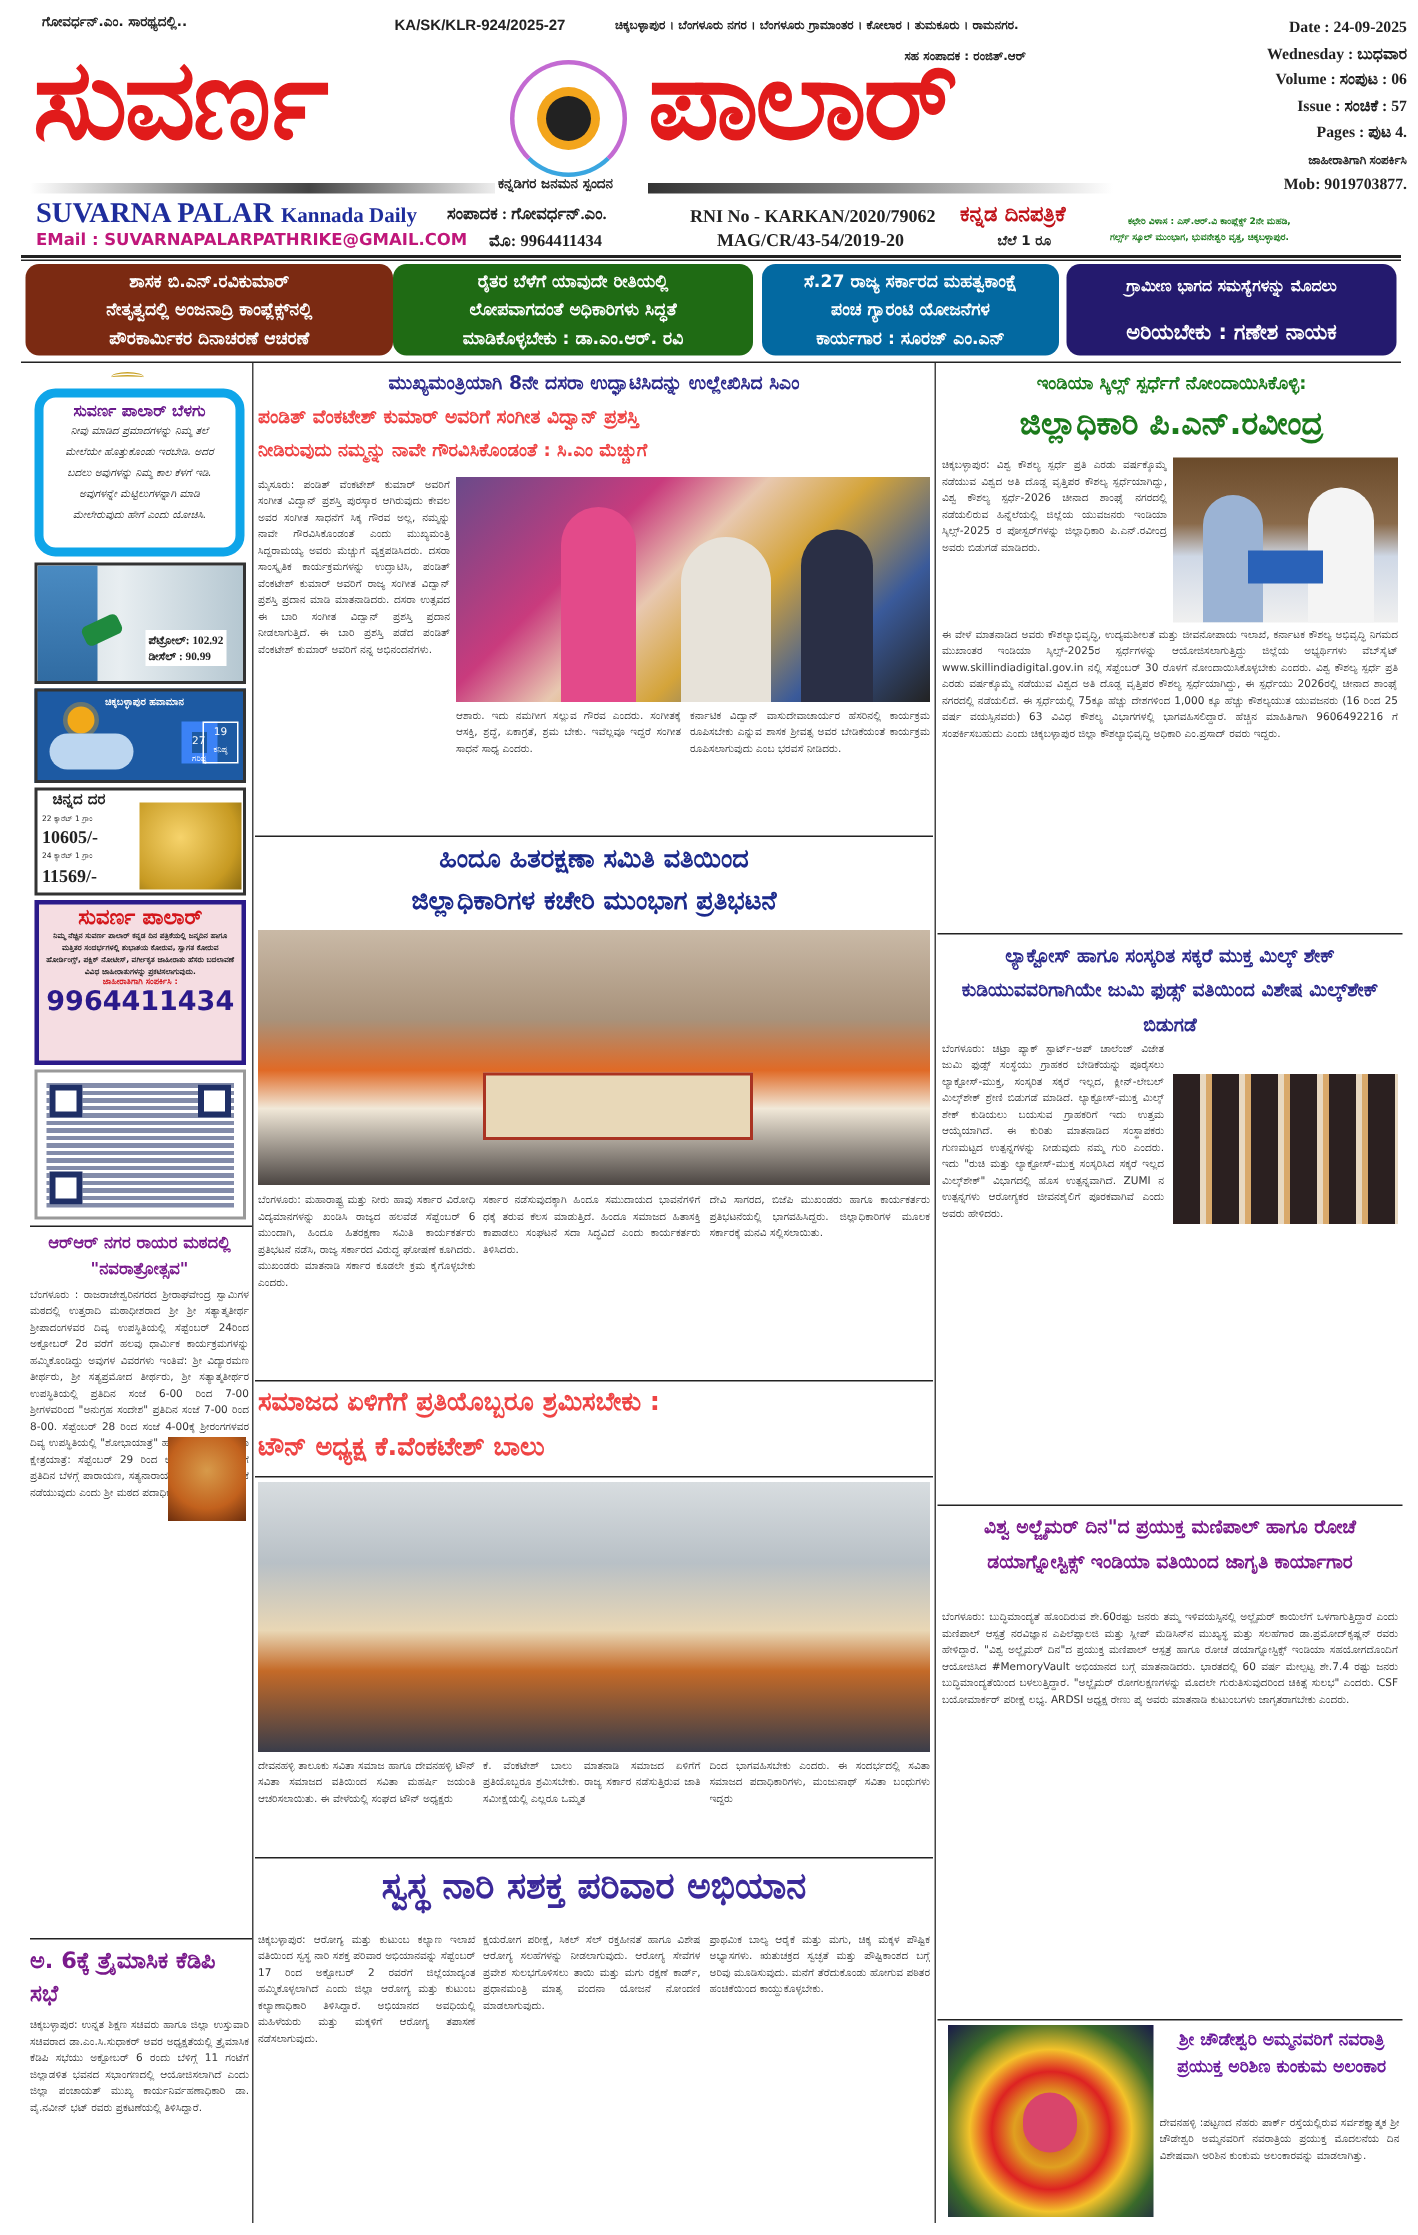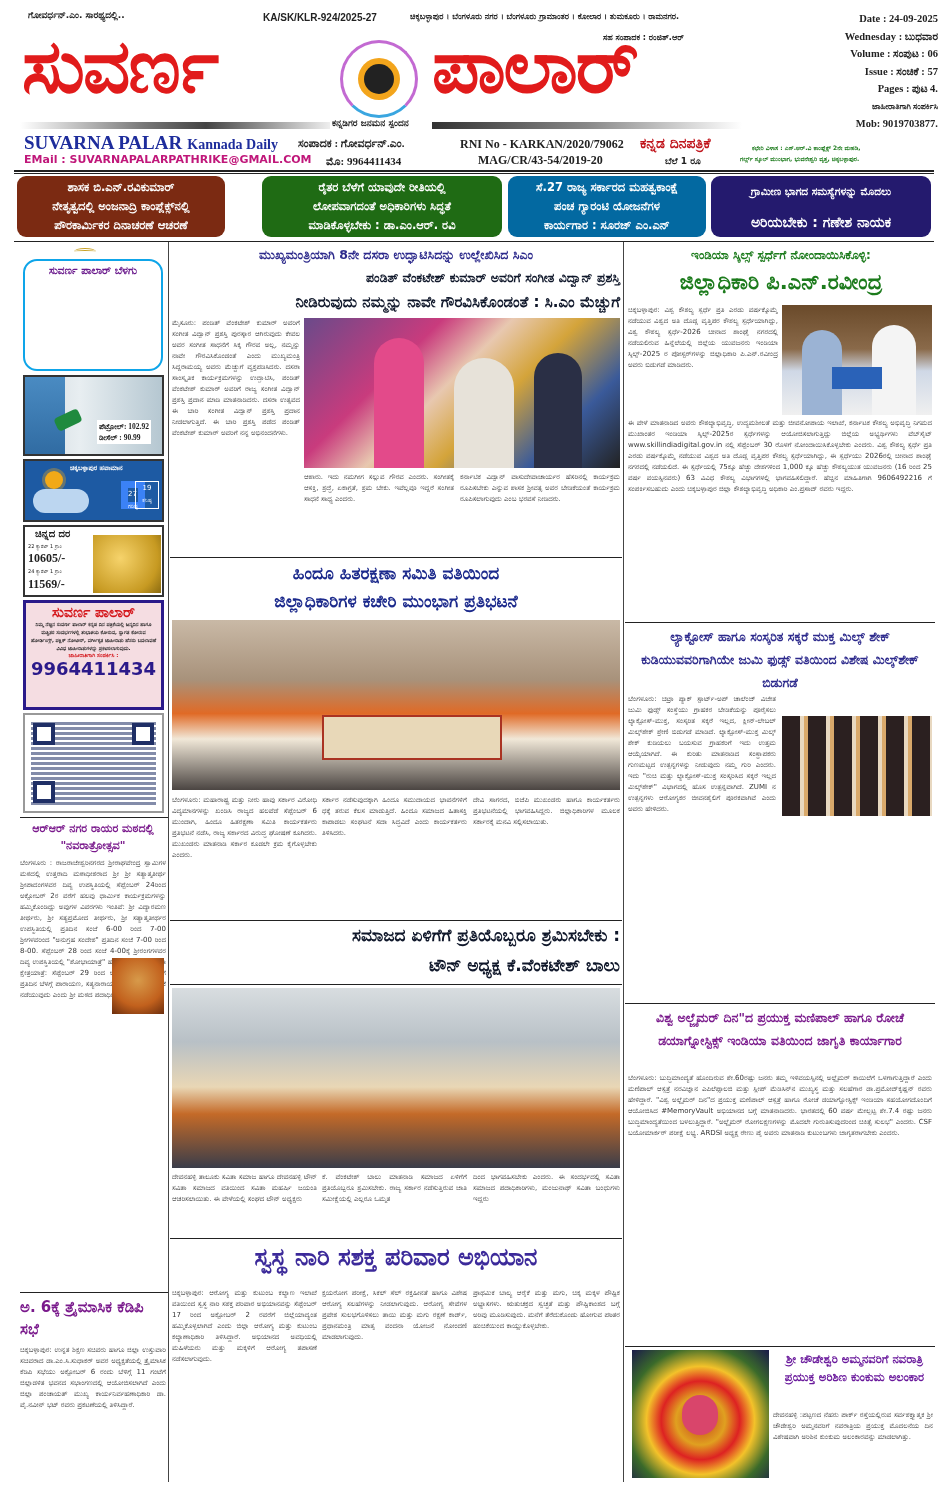--- a/index.html
+++ b/index.html
@@ -17,21 +17,21 @@
   .email{color:#c0177a;font-size:11px;font-weight:bold}
   .info-serif{font-family:"Liberation Serif",serif;font-weight:bold;font-size:11px;color:#222}
   .right-meta div{font-family:"Liberation Serif",serif;font-weight:bold;font-size:10.5px;text-align:right;line-height:17.5px}
   
   .banner{position:absolute;top:176px;height:61px;border-radius:9px;color:#fff;font-weight:bold;font-size:11.5px;display:flex;flex-direction:column;justify-content:center;align-items:center;text-align:center;line-height:19px}
   .rule{position:absolute;background:#222}
   
   .col-line{position:absolute;width:1px;background:#444}
   .body-text{font-size:7px;line-height:11px;color:#333;text-align:justify}
   .head-blue{color:#1c2a8c;font-weight:900;text-align:center}
-  .head-red{color:#0f172a;font-weight:900;text-align:right}
+  .head-red{color:#ef4444;font-weight:900;text-align:left}
   .head-green{color:#1c7b1c;font-weight:900;text-align:center}
   .head-purple{color:#7a1a8c;font-weight:900;text-align:center}
   .photo{position:absolute;overflow:hidden}
 </style>
 </head>
 <body>
 
 <div class="abs top-small" style="left:28px;top:10px">ಗೋವರ್ಧನ್.ಎಂ. ಸಾರಥ್ಯದಲ್ಲಿ..</div>
 <div class="abs" style="left:263px;top:12px;font-size:10px;font-weight:bold;font-family:'Liberation Sans',sans-serif">KA/SK/KLR-924/2025-27</div>
 <div class="abs top-small" style="left:410px;top:12px;font-size:8px">ಚಿಕ್ಕಬಳ್ಳಾಪುರ । ಬೆಂಗಳೂರು ನಗರ । ಬೆಂಗಳೂರು ಗ್ರಾಮಾಂತರ । ಕೋಲಾರ । ತುಮಕೂರು । ರಾಮನಗರ.</div>
@@ -67,21 +67,21 @@
   <div>Volume : ಸಂಪುಟ : 06</div>
   <div>Issue : ಸಂಚಿಕೆ : 57</div>
   <div>Pages : ಪುಟ 4.</div>
   <div style="font-size:8px">ಜಾಹೀರಾತಿಗಾಗಿ ಸಂಪರ್ಕಿಸಿ</div>
   <div>Mob: 9019703877.</div>
 </div>
 
 <div class="rule" style="left:14px;top:170px;width:920px;height:2px"></div>
 <div class="rule" style="left:14px;top:173px;width:920px;height:1px"></div>
 
-<div class="banner" style="left:17px;width:208px;background:#7b2a12">
+<div class="banner" style="left:17px;width:245px;background:#7b2a12">
   <div>ಶಾಸಕ ಬಿ.ಎನ್.ರವಿಕುಮಾರ್</div>
   <div>ನೇತೃತ್ವದಲ್ಲಿ ಅಂಜನಾದ್ರಿ ಕಾಂಪ್ಲೆಕ್ಸ್‌ನಲ್ಲಿ</div>
   <div>ಪೌರಕಾರ್ಮಿಕರ ದಿನಾಚರಣೆ ಆಚರಣೆ</div>
 </div>
 <div class="banner" style="left:262px;width:240px;background:#1f6b14">
   <div>ರೈತರ ಬೆಳೆಗೆ ಯಾವುದೇ ರೀತಿಯಲ್ಲಿ</div>
   <div>ಲೋಪವಾಗದಂತೆ ಅಧಿಕಾರಿಗಳು ಸಿದ್ಧತೆ</div>
   <div>ಮಾಡಿಕೊಳ್ಳಬೇಕು : ಡಾ.ಎಂ.ಆರ್. ರವಿ</div>
 </div>
 <div class="banner" style="left:508px;width:198px;background:#0369a1">
@@ -93,22 +93,23 @@
   <div style="font-size:10.5px">ಗ್ರಾಮೀಣ ಭಾಗದ ಸಮಸ್ಯೆಗಳನ್ನು ಮೊದಲು</div>
   <div style="font-size:14px;margin-top:12px">ಅರಿಯಬೇಕು : ಗಣೇಶ ನಾಯಕ</div>
 </div>
 
 <div class="rule" style="left:14px;top:241px;width:920px;height:1px"></div>
 
 <div class="col-line" style="left:168px;top:242px;height:1240px"></div>
 <div class="col-line" style="left:623px;top:242px;height:1240px"></div>
 
 <div class="abs" style="left:74px;top:248px;width:22px;height:7px;border-top:3px double #c9a227;border-radius:50% 50% 0 0"></div>
-<div class="abs" style="left:23px;top:259px;width:140px;height:112px;border:2px solid #0ea5e9;border-radius:14px;padding:3px 6px;text-align:center">
+<div class="abs" style="left:23px;top:259px;width:140px;height:112px;border:6px solid #0ea5e9;border-radius:14px;padding:3px 6px;text-align:center">
   <div style="color:#6a1a8c;font-weight:900;font-size:10.5px">ಸುವರ್ಣ ಪಾಲಾರ್ ಬೆಳಗು</div>
+  <div style="font-size:7px;line-height:14px;font-style:italic">ನೀವು ಮಾಡಿದ ಪ್ರಮಾದಗಳನ್ನು ನಿಮ್ಮ ತಲೆ ಮೇಲೆಯೇ ಹೊತ್ತುಕೊಂಡು ಇರಬೇಡಿ. ಅದರ ಬದಲು ಅವುಗಳನ್ನು ನಿಮ್ಮ ಕಾಲ ಕೆಳಗೆ ಇಡಿ. ಅವುಗಳನ್ನೇ ಮೆಟ್ಟಿಲುಗಳನ್ನಾಗಿ ಮಾಡಿ ಮೇಲೇರುವುದು ಹೇಗೆ ಎಂದು ಯೋಚಿಸಿ.</div>
 </div>
 
 <div class="photo" style="left:23px;top:375px;width:141px;height:81px;border:2px solid #333;background:linear-gradient(90deg,#cfd8de 0%,#e8eef1 40%,#b5c7d1 100%)">
   <div class="abs" style="left:0;top:0;width:40px;height:81px;background:linear-gradient(180deg,#4a8bc2,#2f6aa1)"></div>
   <div class="abs" style="left:30px;top:36px;width:26px;height:14px;background:#1f8a3e;border-radius:4px;transform:rotate(-25deg)"></div>
   <div class="abs" style="left:72px;top:43px;background:#fff;padding:1px 2px;font-size:7.5px;font-family:'Liberation Serif',serif;font-weight:bold;line-height:11px">
     <div><span>ಪೆಟ್ರೋಲ್:</span> <span>102.92</span></div>
     <div><span>ಡೀಸೆಲ್ :</span> <span>90.99</span></div>
   </div>
 </div>
@@ -154,21 +155,21 @@
 <div class="abs head-purple" style="left:20px;top:820px;width:146px;font-size:11px;line-height:17px">ಆರ್‌ಆರ್ ನಗರ ರಾಯರ ಮಠದಲ್ಲಿ "ನವರಾತ್ರೋತ್ಸವ"</div>
 <div class="abs body-text" style="left:20px;top:858px;width:146px;height:400px;overflow:hidden">ಬೆಂಗಳೂರು : ರಾಜರಾಜೇಶ್ವರಿನಗರದ ಶ್ರೀರಾಘವೇಂದ್ರ ಸ್ವಾಮಿಗಳ ಮಠದಲ್ಲಿ ಉತ್ತರಾದಿ ಮಠಾಧೀಶರಾದ ಶ್ರೀ ಶ್ರೀ ಸತ್ಯಾತ್ಮತೀರ್ಥ ಶ್ರೀಪಾದಂಗಳವರ ದಿವ್ಯ ಉಪಸ್ಥಿತಿಯಲ್ಲಿ ಸೆಪ್ಟೆಂಬರ್ 24ರಿಂದ ಅಕ್ಟೋಬರ್ 2ರ ವರೆಗೆ ಹಲವು ಧಾರ್ಮಿಕ ಕಾರ್ಯಕ್ರಮಗಳನ್ನು ಹಮ್ಮಿಕೊಂಡಿದ್ದು ಅವುಗಳ ವಿವರಗಳು ಇಂತಿವೆ: ಶ್ರೀ ವಿದ್ಯಾರಮಣ ತೀರ್ಥರು, ಶ್ರೀ ಸತ್ಯಪ್ರಮೋದ ತೀರ್ಥರು, ಶ್ರೀ ಸತ್ಯಾತ್ಮತೀರ್ಥರ ಉಪಸ್ಥಿತಿಯಲ್ಲಿ ಪ್ರತಿದಿನ ಸಂಜೆ 6-00 ರಿಂದ 7-00 ಶ್ರೀಗಳವರಿಂದ "ಅನುಗ್ರಹ ಸಂದೇಶ" ಪ್ರತಿದಿನ ಸಂಜೆ 7-00 ರಿಂದ 8-00. ಸೆಪ್ಟೆಂಬರ್ 28 ರಿಂದ ಸಂಜೆ 4-00ಕ್ಕೆ ಶ್ರೀರಂಗಗಳವರ ದಿವ್ಯ ಉಪಸ್ಥಿತಿಯಲ್ಲಿ "ಶೋಭಾಯಾತ್ರೆ" ಹಮ್ಮಿಕೊಂಡಿದ್ದಾರೆ. ಮಹಾ ಕ್ಷೇತ್ರಯಾತ್ರೆ: ಸೆಪ್ಟೆಂಬರ್ 29 ರಿಂದ ಅಕ್ಟೋಬರ್ 2ರ ವರೆಗೆ ಪ್ರತಿದಿನ ಬೆಳಗ್ಗೆ ಪಾರಾಯಣ, ಸತ್ಯನಾರಾಯಣ ಪೂಜೆ, ಸಂಜೆ ಪೂಜೆ ನಡೆಯುವುದು ಎಂದು ಶ್ರೀ ಮಠದ ಪದಾಧಿಕಾರಿಗಳು ತಿಳಿಸಿದ್ದಾರೆ.</div>
 <div class="photo" style="left:112px;top:958px;width:52px;height:56px;background:radial-gradient(circle at 50% 40%,#d79a4a,#c2611d 60%,#6b2d0d)"></div>
 
 <div class="rule" style="left:20px;top:1292px;width:148px;height:1px"></div>
 <div class="abs head-purple" style="left:20px;top:1296px;width:146px;font-size:15px;line-height:22px;text-align:left">ಅ. 6ಕ್ಕೆ ತ್ರೈಮಾಸಿಕ ಕೆಡಿಪಿ ಸಭೆ</div>
 <div class="abs body-text" style="left:20px;top:1345px;width:146px;height:135px;overflow:hidden">ಚಿಕ್ಕಬಳ್ಳಾಪುರ: ಉನ್ನತ ಶಿಕ್ಷಣ ಸಚಿವರು ಹಾಗೂ ಜಿಲ್ಲಾ ಉಸ್ತುವಾರಿ ಸಚಿವರಾದ ಡಾ.ಎಂ.ಸಿ.ಸುಧಾಕರ್ ಅವರ ಅಧ್ಯಕ್ಷತೆಯಲ್ಲಿ ತ್ರೈಮಾಸಿಕ ಕೆಡಿಪಿ ಸಭೆಯು ಅಕ್ಟೋಬರ್ 6 ರಂದು ಬೆಳಿಗ್ಗೆ 11 ಗಂಟೆಗೆ ಜಿಲ್ಲಾಡಳಿತ ಭವನದ ಸಭಾಂಗಣದಲ್ಲಿ ಆಯೋಜಿಸಲಾಗಿದೆ ಎಂದು ಜಿಲ್ಲಾ ಪಂಚಾಯತ್ ಮುಖ್ಯ ಕಾರ್ಯನಿರ್ವಹಣಾಧಿಕಾರಿ ಡಾ. ವೈ.ನವೀನ್ ಭಟ್ ರವರು ಪ್ರಕಟಣೆಯಲ್ಲಿ ತಿಳಿಸಿದ್ದಾರೆ.</div>
 
 <div class="abs head-blue" style="left:172px;top:247px;width:448px;font-size:12.5px;color:#2d2a8c">ಮುಖ್ಯಮಂತ್ರಿಯಾಗಿ 8ನೇ ದಸರಾ ಉದ್ಘಾಟಿಸಿದನ್ನು ಉಲ್ಲೇಖಿಸಿದ ಸಿಎಂ</div>
 <div class="abs head-red" style="left:172px;top:270px;width:448px;font-size:12.5px">ಪಂಡಿತ್ ವೆಂಕಟೇಶ್ ಕುಮಾರ್ ಅವರಿಗೆ ಸಂಗೀತ ವಿದ್ವಾನ್ ಪ್ರಶಸ್ತಿ</div>
-<div class="abs head-red" style="left:172px;top:293px;width:448px;font-size:15px">ನೀಡಿರುವುದು ನಮ್ಮನ್ನು ನಾವೇ ಗೌರವಿಸಿಕೊಂಡಂತೆ : ಸಿ.ಎಂ ಮೆಚ್ಚುಗೆ</div>
+<div class="abs head-red" style="left:172px;top:293px;width:448px;font-size:12px">ನೀಡಿರುವುದು ನಮ್ಮನ್ನು ನಾವೇ ಗೌರವಿಸಿಕೊಂಡಂತೆ : ಸಿ.ಎಂ ಮೆಚ್ಚುಗೆ</div>
 <div class="abs body-text" style="left:172px;top:318px;width:128px;height:235px;overflow:hidden">ಮೈಸೂರು: ಪಂಡಿತ್ ವೆಂಕಟೇಶ್ ಕುಮಾರ್ ಅವರಿಗೆ ಸಂಗೀತ ವಿದ್ವಾನ್ ಪ್ರಶಸ್ತಿ ಪುರಸ್ಕಾರ ಆಗಿರುವುದು ಕೇವಲ ಅವರ ಸಂಗೀತ ಸಾಧನೆಗೆ ಸಿಕ್ಕ ಗೌರವ ಅಲ್ಲ, ನಮ್ಮನ್ನು ನಾವೇ ಗೌರವಿಸಿಕೊಂಡಂತೆ ಎಂದು ಮುಖ್ಯಮಂತ್ರಿ ಸಿದ್ದರಾಮಯ್ಯ ಅವರು ಮೆಚ್ಚುಗೆ ವ್ಯಕ್ತಪಡಿಸಿದರು. ದಸರಾ ಸಾಂಸ್ಕೃತಿಕ ಕಾರ್ಯಕ್ರಮಗಳನ್ನು ಉದ್ಘಾಟಿಸಿ, ಪಂಡಿತ್ ವೆಂಕಟೇಶ್ ಕುಮಾರ್ ಅವರಿಗೆ ರಾಜ್ಯ ಸಂಗೀತ ವಿದ್ವಾನ್ ಪ್ರಶಸ್ತಿ ಪ್ರದಾನ ಮಾಡಿ ಮಾತನಾಡಿದರು. ದಸರಾ ಉತ್ಸವದ ಈ ಬಾರಿ ಸಂಗೀತ ವಿದ್ವಾನ್ ಪ್ರಶಸ್ತಿ ಪ್ರದಾನ ನೀಡಲಾಗುತ್ತಿದೆ. ಈ ಬಾರಿ ಪ್ರಶಸ್ತಿ ಪಡೆದ ಪಂಡಿತ್ ವೆಂಕಟೇಶ್ ಕುಮಾರ್ ಅವರಿಗೆ ನನ್ನ ಅಭಿನಂದನೆಗಳು.</div>
 <div class="photo" style="left:304px;top:318px;width:316px;height:150px;background:linear-gradient(135deg,#6a4a8a 0%,#c93b7d 30%,#e8c8b0 45%,#d4a43a 60%,#3a5a9a 80%,#222 100%)">
   <div class="abs" style="left:70px;top:20px;width:50px;height:130px;background:#e34a8a;border-radius:25px 25px 0 0"></div>
   <div class="abs" style="left:150px;top:40px;width:60px;height:110px;background:#e7e2d9;border-radius:30px 30px 0 0"></div>
   <div class="abs" style="left:230px;top:35px;width:48px;height:115px;background:#2a2f45;border-radius:24px 24px 0 0"></div>
 </div>
 <div class="abs body-text" style="left:304px;top:472px;width:150px;height:80px;overflow:hidden">ಆಶಾರು. ಇದು ನಮಗೀಗ ಸಲ್ಲುವ ಗೌರವ ಎಂದರು. ಸಂಗೀತಕ್ಕೆ ಆಸಕ್ತಿ, ಶ್ರದ್ಧೆ, ಏಕಾಗ್ರತೆ, ಶ್ರಮ ಬೇಕು. ಇವೆಲ್ಲವೂ ಇದ್ದರೆ ಸಂಗೀತ ಸಾಧನೆ ಸಾಧ್ಯ ಎಂದರು.</div>
 <div class="abs body-text" style="left:460px;top:472px;width:160px;height:80px;overflow:hidden">ಕರ್ನಾಟಿಕ ವಿದ್ವಾನ್ ವಾಸುದೇವಾಚಾರ್ಯರ ಹೆಸರಿನಲ್ಲಿ ಕಾರ್ಯಕ್ರಮ ರೂಪಿಸಬೇಕು ಎನ್ನುವ ಶಾಸಕ ಶ್ರೀವತ್ಸ ಅವರ ಬೇಡಿಕೆಯಂತೆ ಕಾರ್ಯಕ್ರಮ ರೂಪಿಸಲಾಗುವುದು ಎಂಬ ಭರವಸೆ ನೀಡಿದರು.</div>
 
 <div class="rule" style="left:170px;top:557px;width:452px;height:1px"></div>

